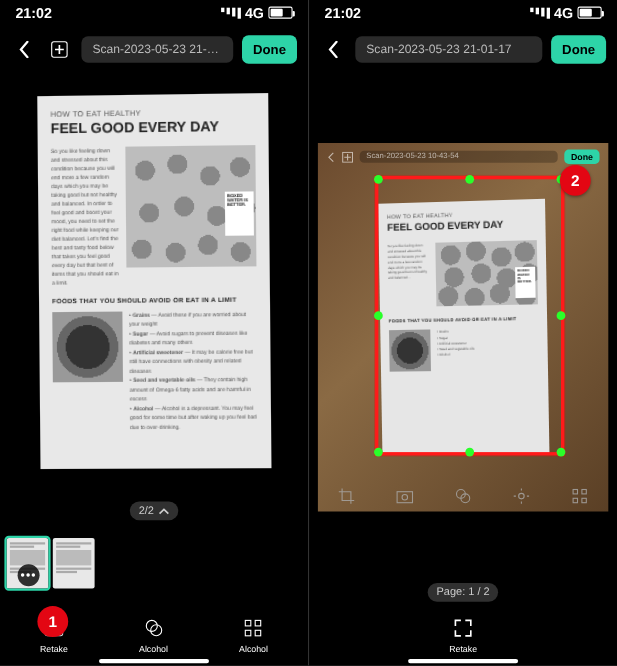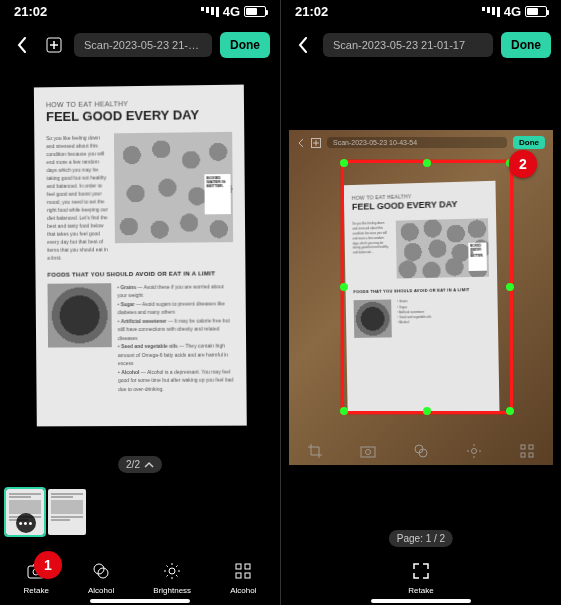--- a/index.html
+++ b/index.html
@@ -184,31 +184,20 @@
             <svg width="18" height="18" viewBox="0 0 18 18">
               <circle cx="7" cy="7" r="5" stroke="#fff" fill="none"></circle>
               <circle cx="11" cy="11" r="5" stroke="#fff" fill="none"></circle>
             </svg>
           </div>
         <span>Alcohol</span>
       </div>
       <div class="bar-item">
         <div class="bar-icon">
             <svg width="18" height="18" viewBox="0 0 18 18">
-              <circle cx="9" cy="9" r="3" stroke="#fff" fill="none"></circle>
-              <g stroke="#fff">
-                <path d="M9 1v2M9 15v2M1 9h2M15 9h2M3.5 3.5l1.4 1.4M13.1 13.1l1.4 1.4M3.5 14.5l1.4-1.4M13.1 4.9l1.4-1.4"></path>
-              </g>
-            </svg>
-          </div>
-        <span>Brightness</span>
-      </div>
-      <div class="bar-item">
-        <div class="bar-icon">
-            <svg width="18" height="18" viewBox="0 0 18 18">
               <rect x="2" y="2" width="5" height="5" stroke="#fff" fill="none"></rect>
               <rect x="11" y="2" width="5" height="5" stroke="#fff" fill="none"></rect>
               <rect x="2" y="11" width="5" height="5" stroke="#fff" fill="none"></rect>
               <rect x="11" y="11" width="5" height="5" stroke="#fff" fill="none"></rect>
             </svg>
           </div>
         <span>Alcohol</span>
       </div>
     </div>
 

